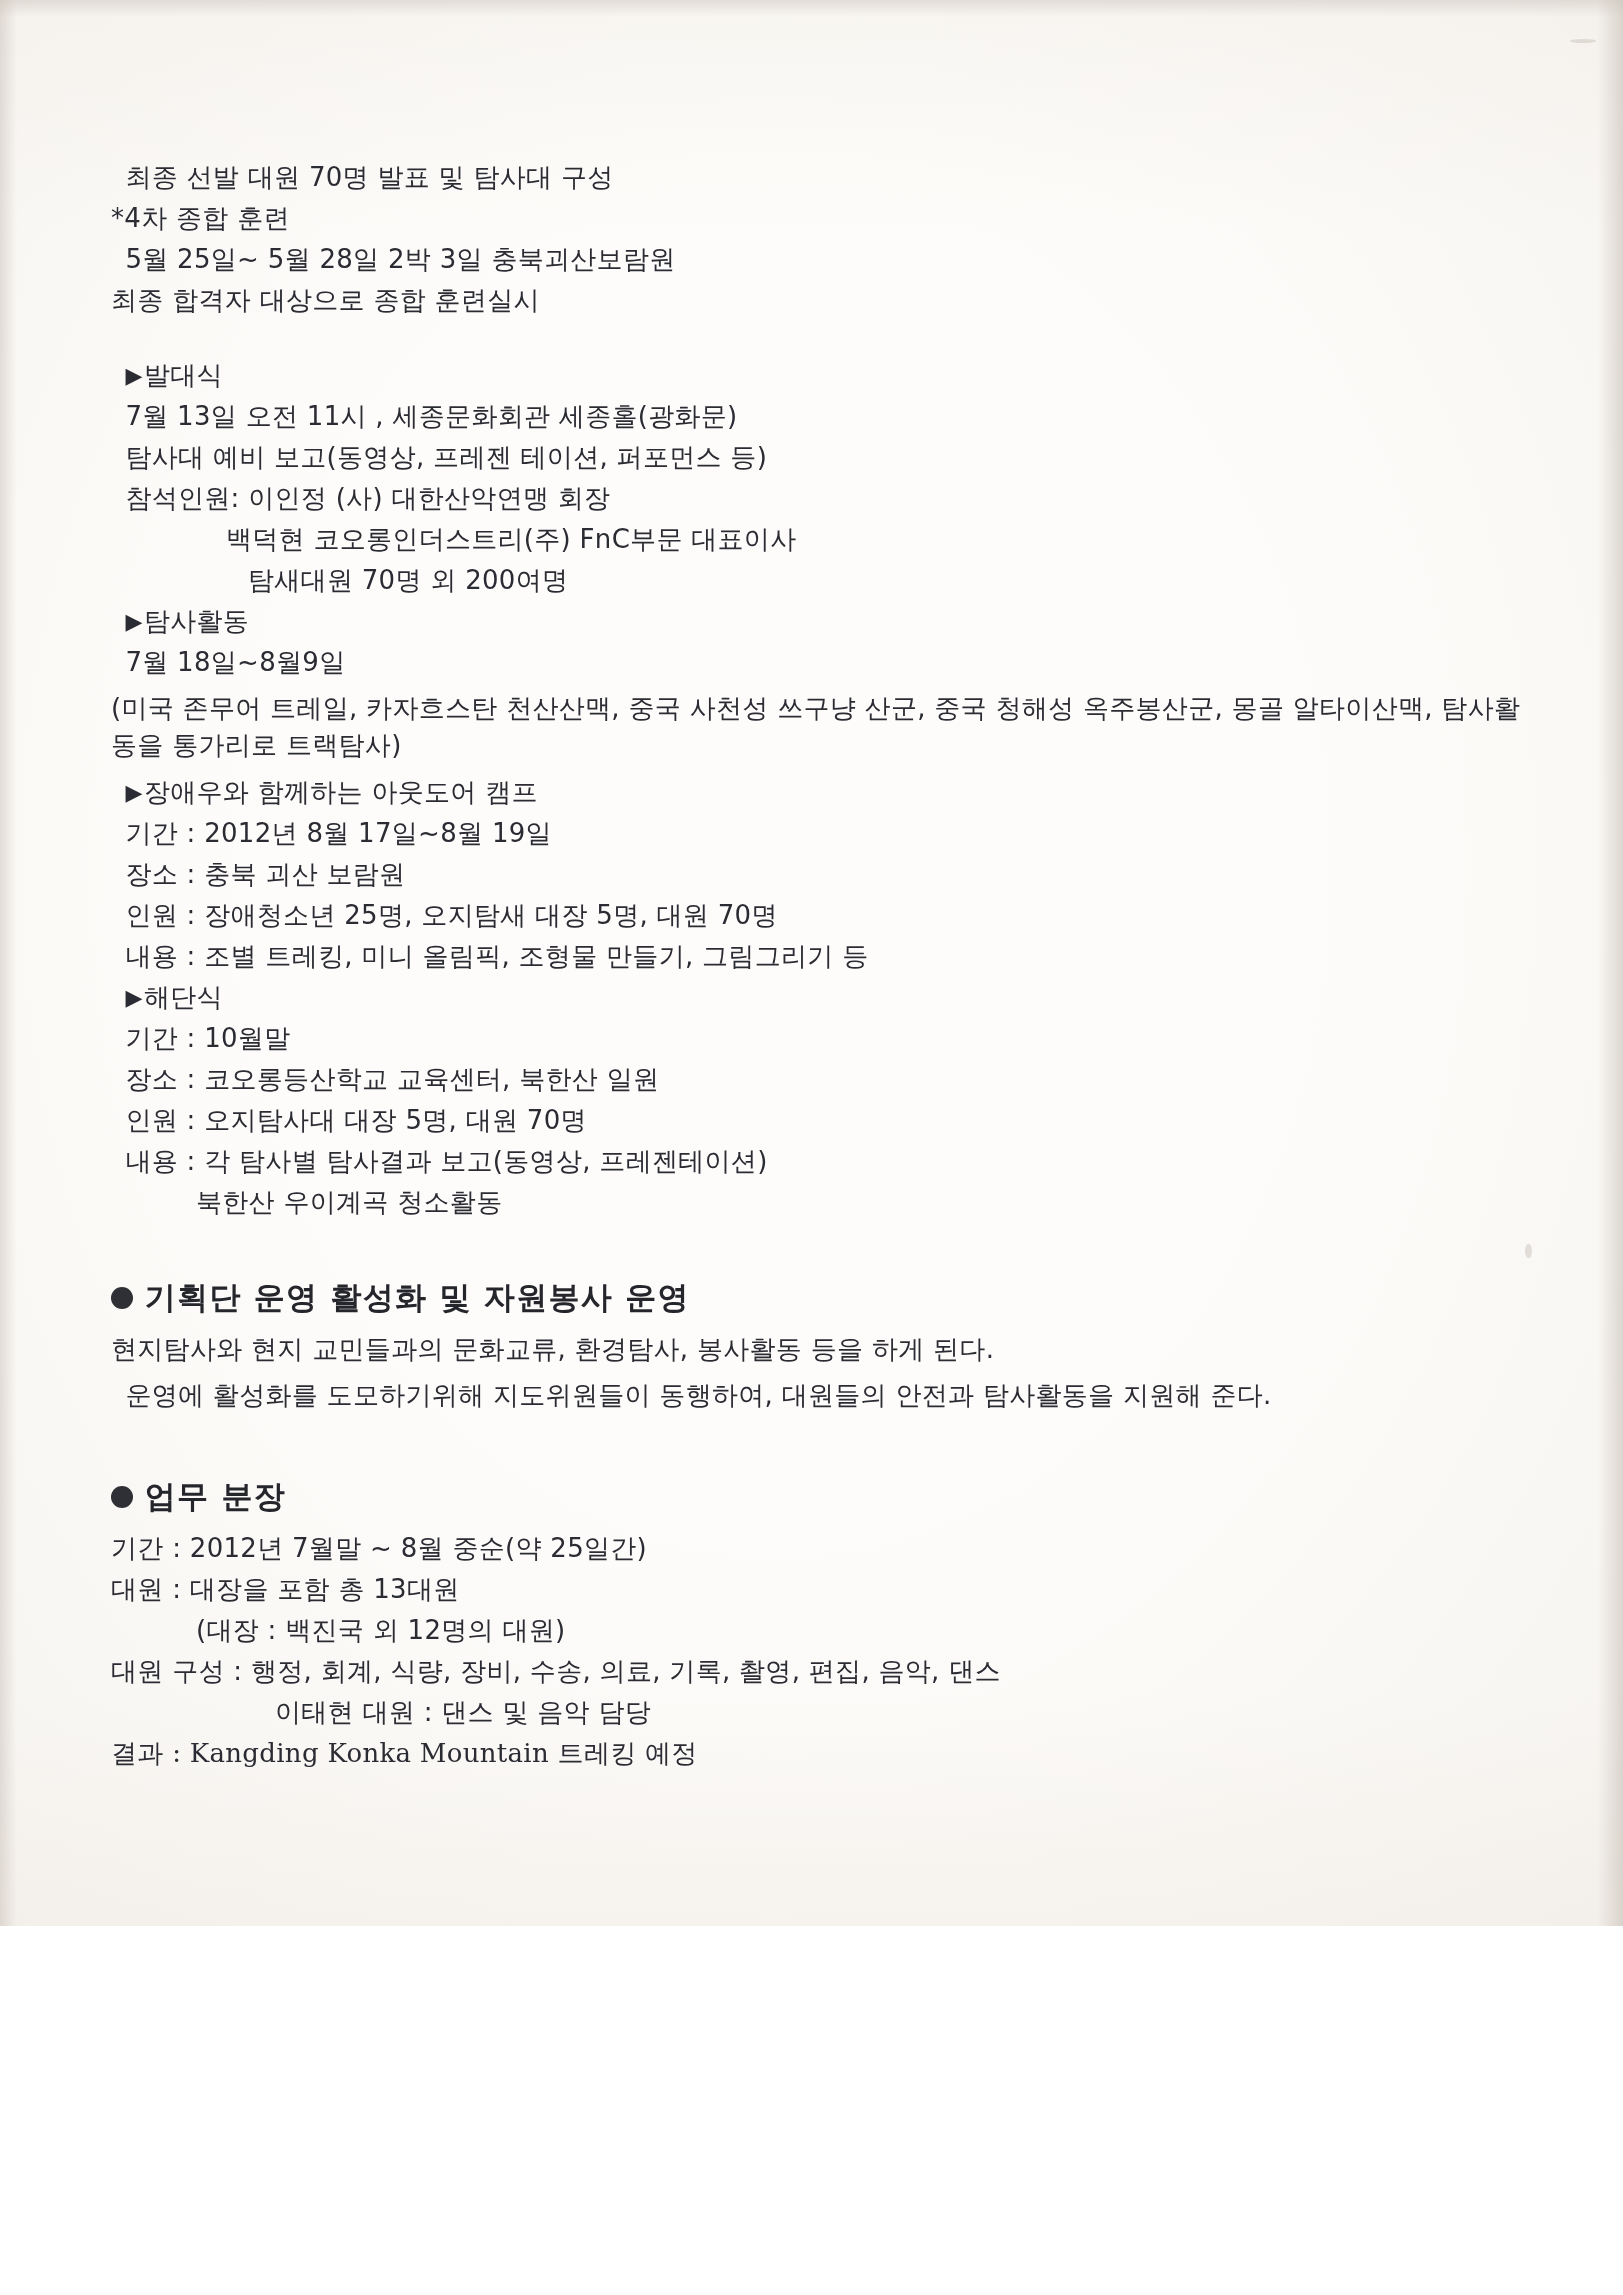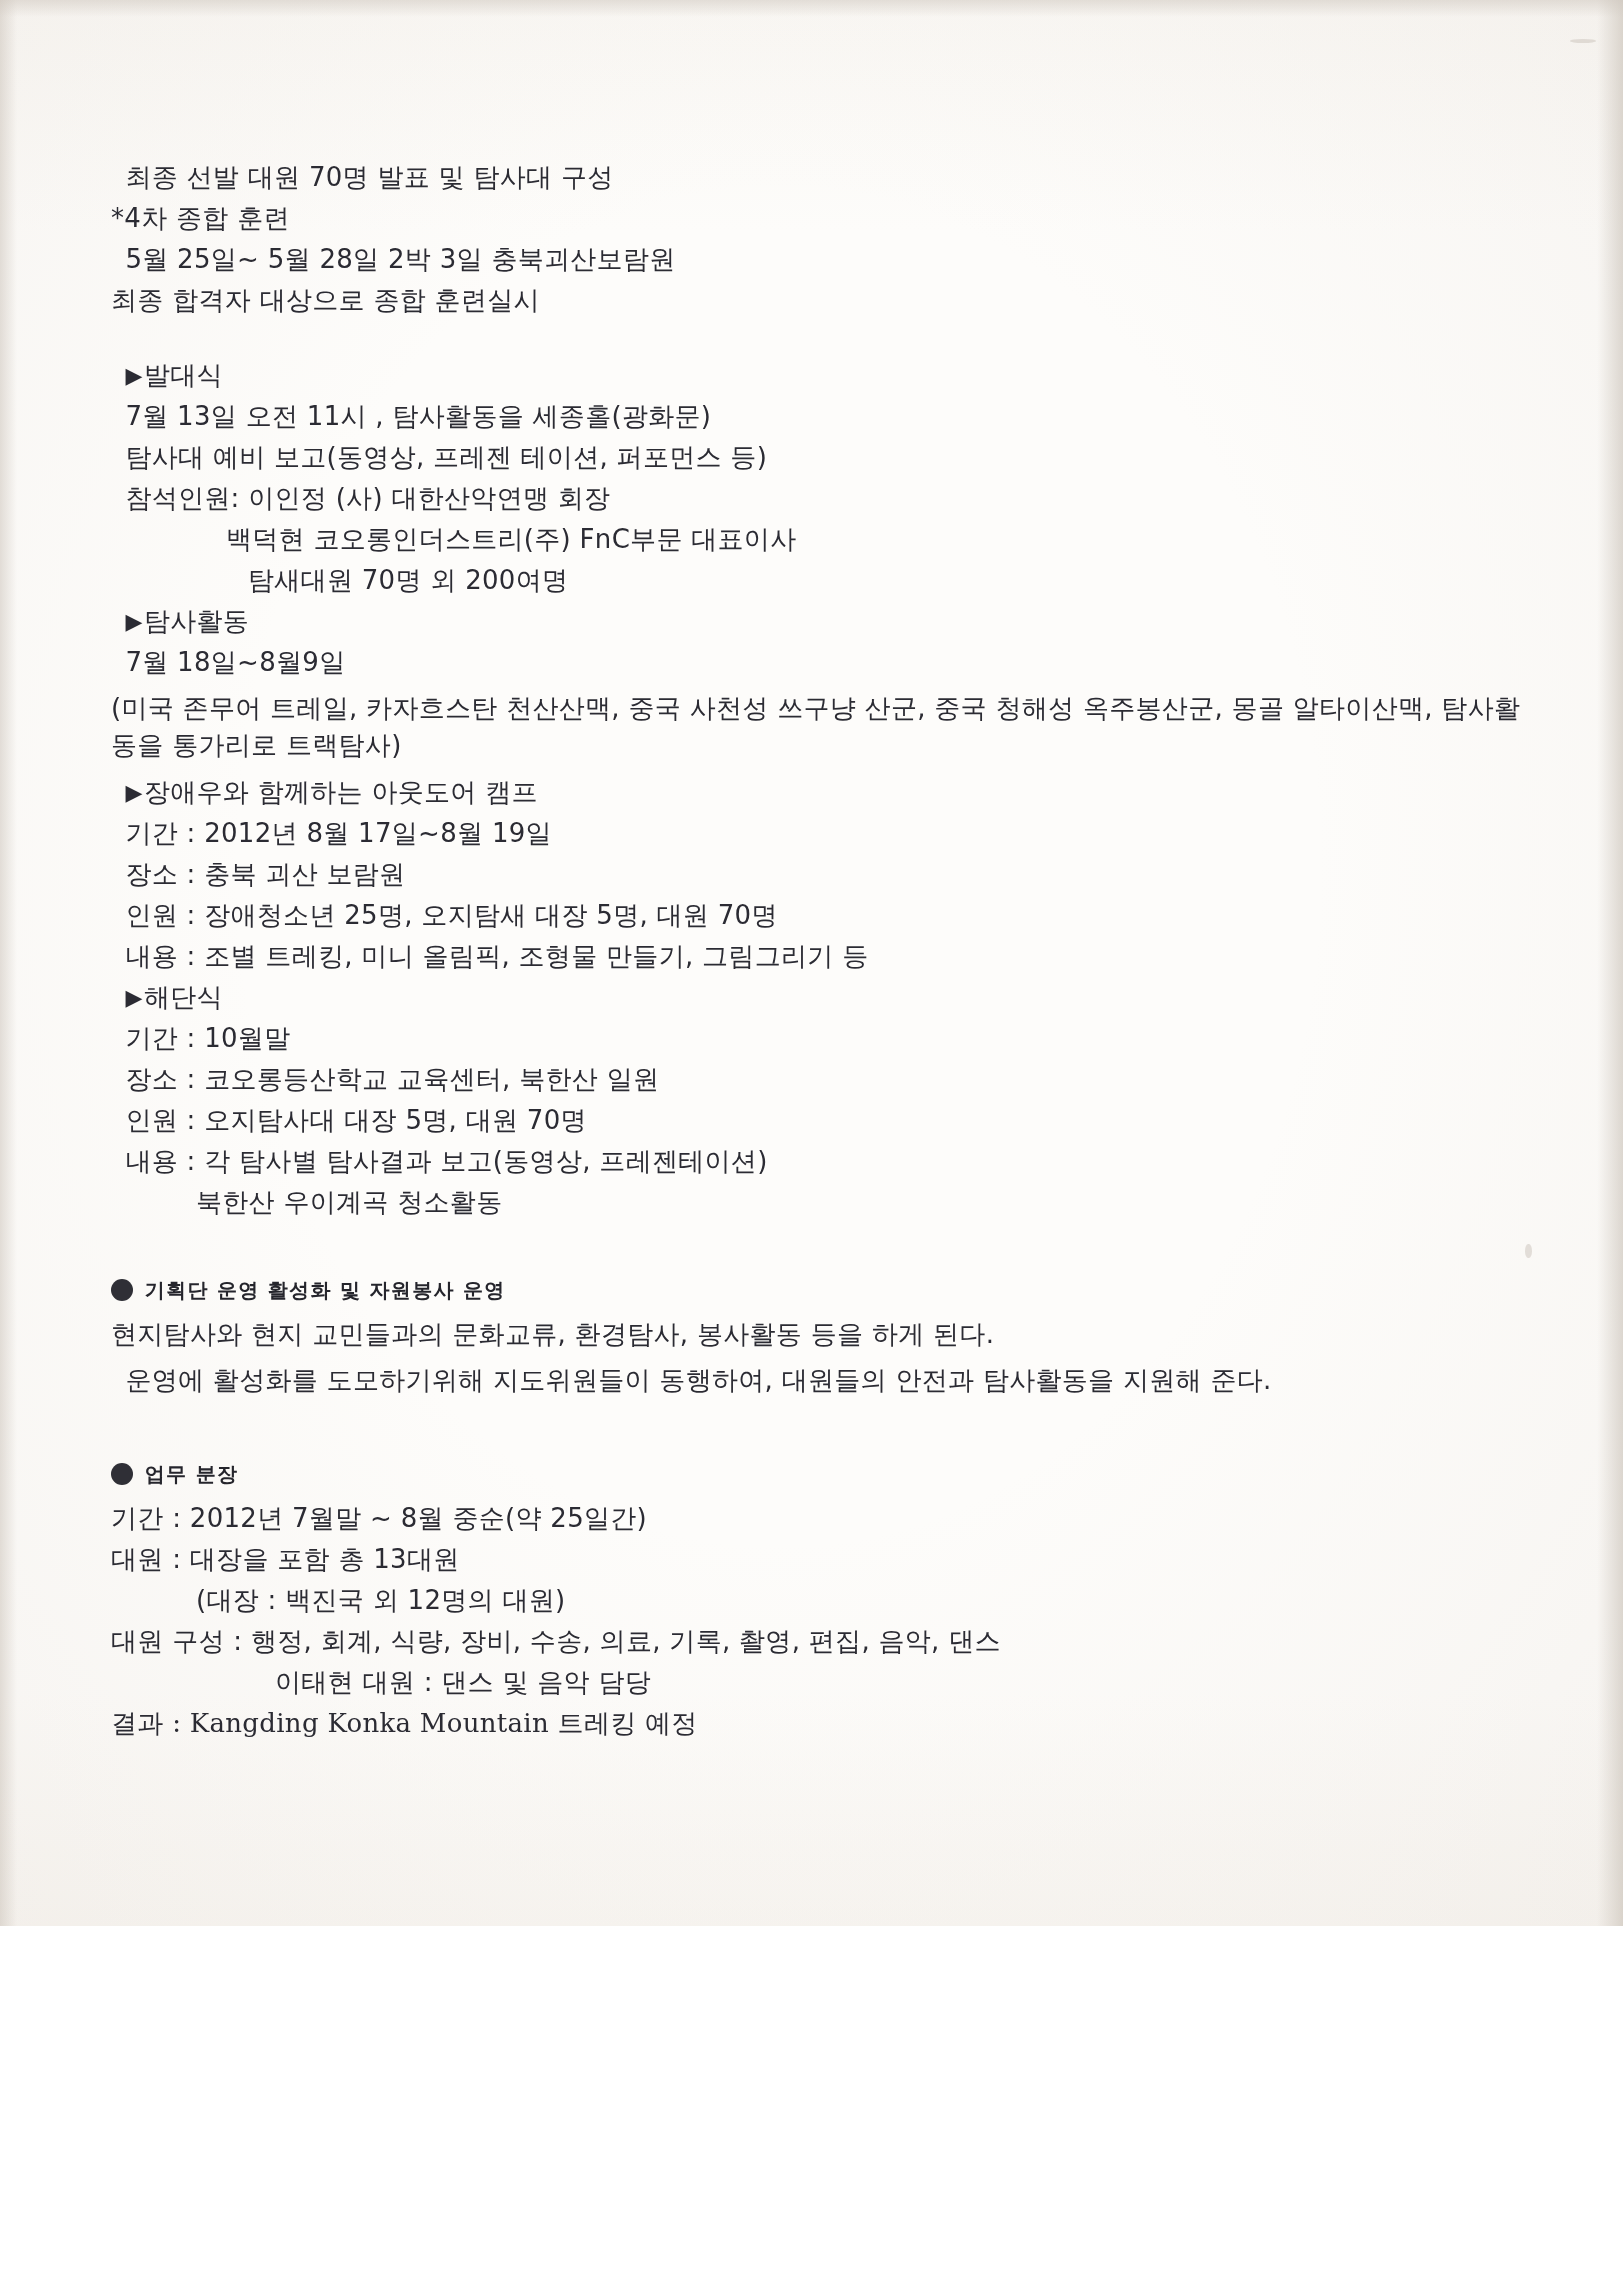--- a/index.html
+++ b/index.html
@@ -99,21 +99,21 @@
   }
   .dot {
     width: 22px;
     height: 22px;
     border-radius: 50%;
     background: #2f2f36;
     flex: 0 0 auto;
     display: inline-block;
   }
   .heading-text {
-    font-size: 20px;
+    font-size: 31px;
     font-weight: bold;
     color: #25252c;
     letter-spacing: 1.3px;
   }
   .wrap-line {
     line-height: 1.42;
   }
   .latin {
     font-family: "DejaVu Serif", "Liberation Serif", serif;
   }
@@ -136,21 +136,21 @@
       <p class="line ln indent-1">최종 선발 대원 70명 발표 및 탐사대 구성</p>
       <p class="line ln indent-0">*4차 종합 훈련</p>
       <p class="line ln indent-1">5월 25일~ 5월 28일 2박 3일 충북괴산보람원</p>
       <p class="line ln indent-0">최종 합격자 대상으로 종합 훈련실시</p>
     </div>
 
     <div class="gap-md"></div>
 
     <div>
       <p class="line ln indent-1"><span class="bullet-tri">▶</span><span>발대식</span></p>
-      <p class="line ln indent-1">7월 13일 오전 11시 , 탐사활동을 세종홀(광화문)</p>
+      <p class="line ln indent-1">7월 13일 오전 11시 , 세종문화회관 세종홀(광화문)</p>
       <p class="line ln indent-1">탐사대 예비 보고(동영상, 프레젠 테이션, 퍼포먼스 등)</p>
       <p class="line ln indent-1">참석인원: 이인정 (사) 대한산악연맹 회장</p>
       <p class="line ln indent-4">백덕현 코오롱인더스트리(주) FnC부문 대표이사</p>
       <p class="line ln indent-5">탐새대원 70명 외 200여명</p>
     </div>
 
     <div>
       <p class="line ln indent-1"><span class="bullet-tri">▶</span><span>탐사활동</span></p>
       <p class="line ln indent-1">7월 18일~8월9일</p>
       <p class="line ln indent-0 wrap-line">(미국 존무어 트레일, 카자흐스탄 천산산맥, 중국 사천성 쓰구냥 산군, 중국 청해성 옥주봉산군, 몽골 알타이산맥, 탐사활동을 통가리로 트랙탐사)</p>

